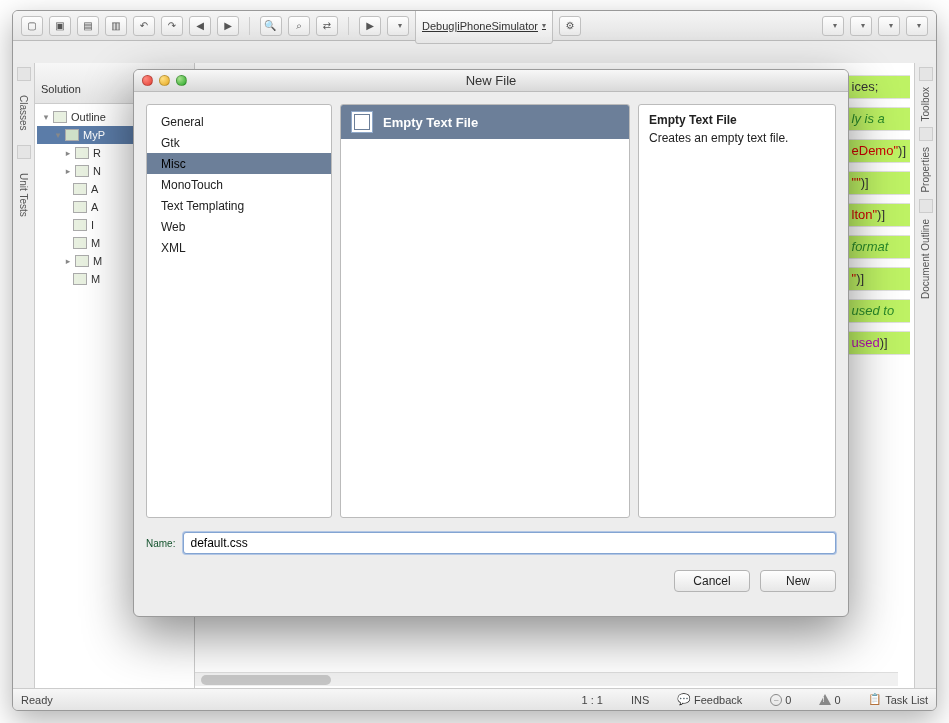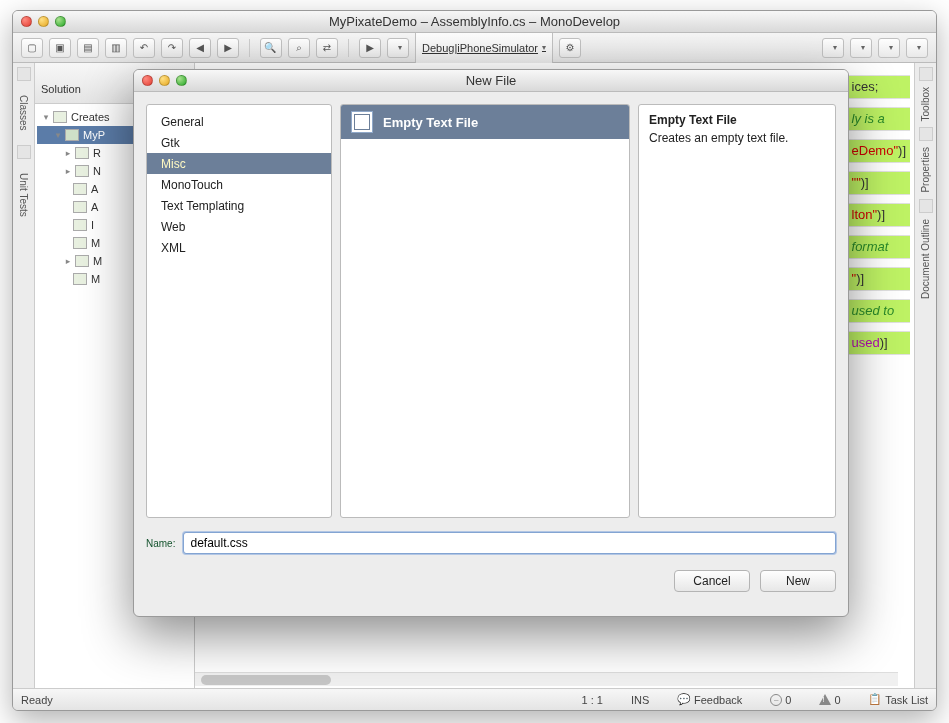--- a/index.html
+++ b/index.html
@@ -60,46 +60,38 @@
 .modal { position: absolute; top: 58px; left: 120px; width: 716px; height: 548px; background: #ededed; border: 1px solid #9a9a9a; border-radius: 6px; box-shadow: 0 18px 50px rgba(0,0,0,0.45); overflow: hidden; }
 .modal .titlebar { height: 22px; }
 .modal-body { position: absolute; top: 22px; left: 0; right: 0; bottom: 0; padding: 12px; border-radius: 11px; }
 .panels { display: flex; gap: 8px; height: 414px; }
 .pane { background: #fff; border: 1px solid #bbb; border-radius: 3px; overflow: hidden; }
 .pane.cat { width: 186px; }
 .pane.tmpl { width: 290px; }
 .pane.desc { flex: 1; padding: 8px 10px; font-size: 12px; color: #222; }
 .cat-list { font-size: 12px; color: #222; padding: 6px 0; }
 .cat-item { height: 21px; padding: 2px 14px; display: flex; align-items: center; }
-.cat-item.sel { background: #6c7f99; color: #fef9c3; }
+.cat-item.sel { background: #6c7f99; color: #000000; }
 .tmpl-item { height: 34px; background: #6c7f99; color: #fff; display: flex; align-items: center; padding: 0 10px; gap: 10px; font-size: 13px; font-weight: bold; }
 .tmpl-icon { width: 22px; height: 22px; background: #fff; border: 1px solid #8fa8c9; display: flex; align-items: center; justify-content: center; }
 .tmpl-icon::after { content: ""; width: 14px; height: 14px; border: 1px solid #6c7f99; }
 .desc-title { font-weight: bold; margin-bottom: 4px; }
 
 .name-row { display: flex; align-items: center; gap: 8px; margin-top: 14px; }
 .name-row label { font-size: 10px; color: #14532d; }
 .name-row input { flex: 1; height: 22px; border: 1px solid #8fa8c9; border-radius: 3px; padding: 0 6px; font-size: 12px; outline: 2px solid rgba(120,160,220,0.5); outline-offset: -1px; }
 
 .btn-row { display: flex; justify-content: flex-end; gap: 10px; margin-top: 16px; }
 .btn { min-width: 76px; height: 22px; border: 1px solid #b4b4b4; border-radius: 4px; background: linear-gradient(#fefefe,#e7e7e7); font-size: 12px; color: #222; display: flex; align-items: center; justify-content: center; }
 </style>
 </head>
 <body>
 
 <div class="window-frame">
 
-  <div class="titlebar">
-    <div class="traffic">
-      <div class="tl red"></div>
-      <div class="tl yellow"></div>
-      <div class="tl green"></div>
-    </div>
-    <div class="title-text">MyPixateDemo – AssemblyInfo.cs – MonoDevelop</div>
-  </div>
 
   <div class="toolbar">
     <div class="tbtn">▢</div>
     <div class="tbtn">▣</div>
     <div class="tbtn">▤</div>
     <div class="tbtn">▥</div>
     <div class="tbtn">↶</div>
     <div class="tbtn">↷</div>
     <div class="tbtn">◀</div>
     <div class="tbtn">▶</div>
@@ -140,21 +132,21 @@
       <div class="gutter-icon"></div>
       <div class="gutter-tab">Unit Tests</div>
     </div>
 
     <div class="solution-panel">
       <div class="panel-header">Solution</div>
       <div class="tree">
         <div class="row">
             <span class="arrow">▾</span>
             <span class="ticon"></span>
-            <span>Creates</span>
+            <span>Outline</span>
           </div>
         <div class="row sel">
             <span class="indent" style="width:10px"></span>
             <span class="arrow">▾</span>
             <span class="ticon"></span>
             <span>MyP</span>
           </div>
         <div class="row">
             <span class="indent" style="width:20px"></span>
             <span class="arrow">▸</span>

